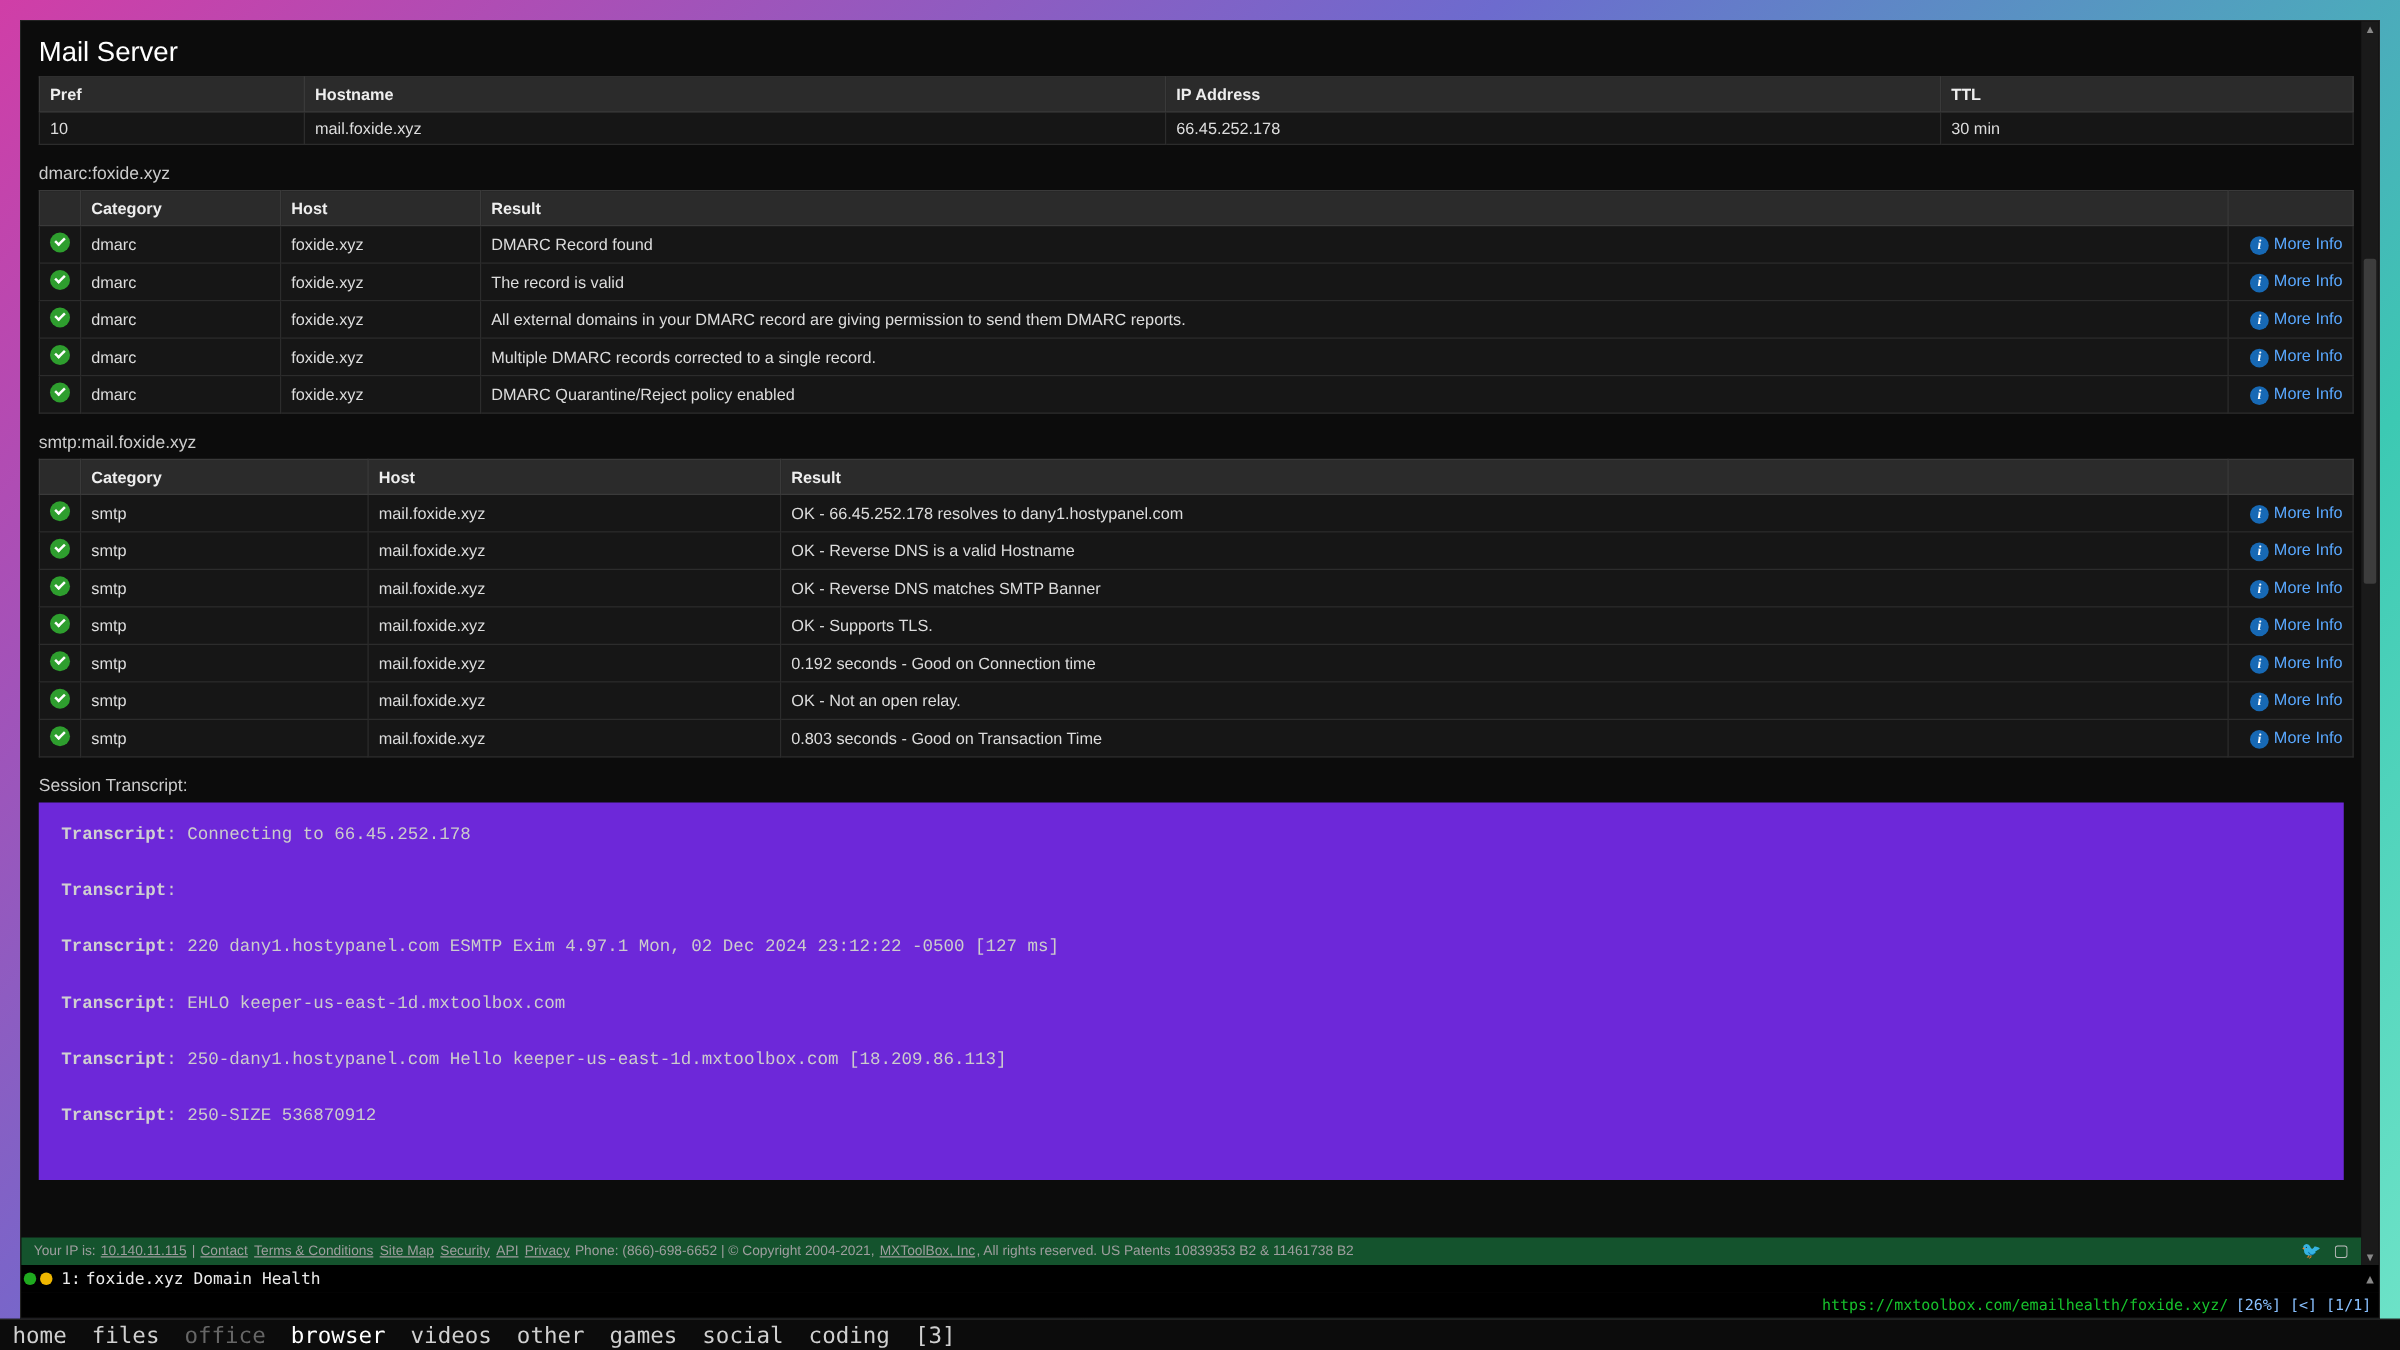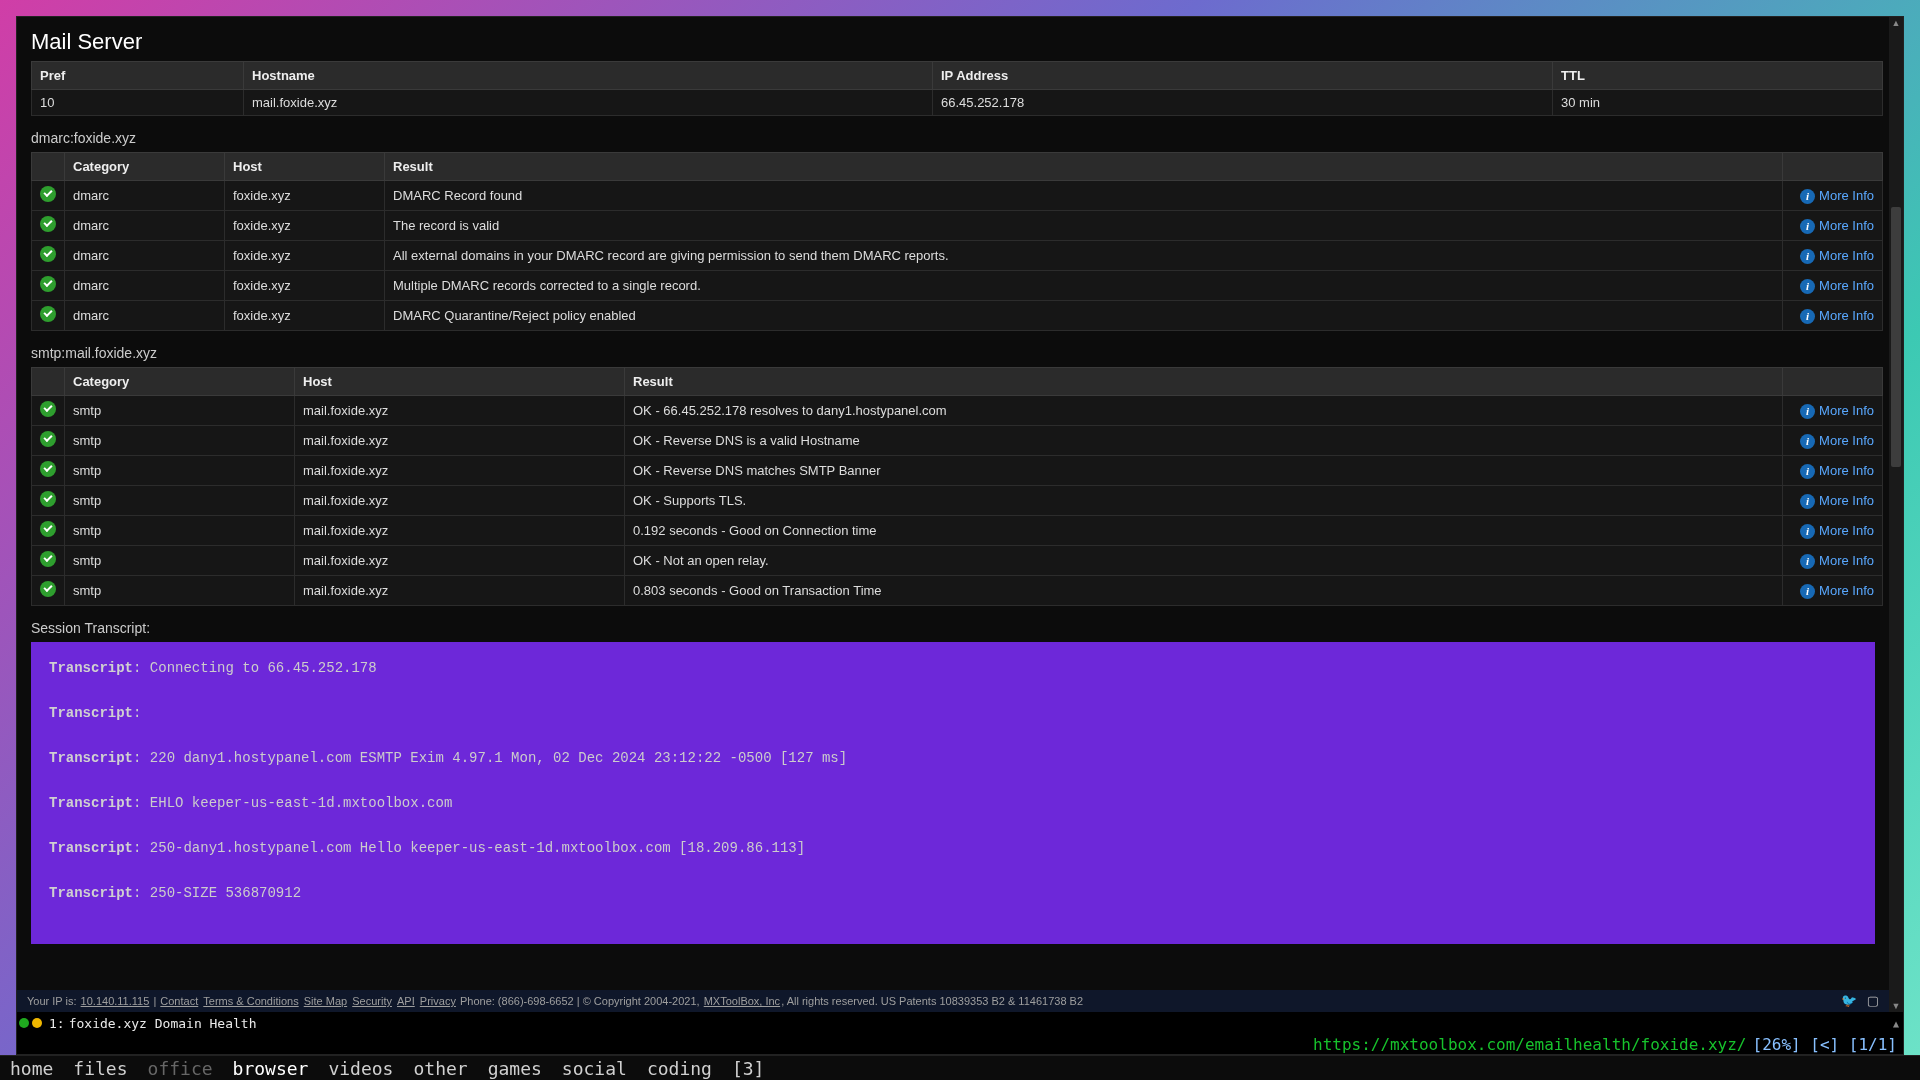--- a/index.html
+++ b/index.html
@@ -68,39 +68,39 @@
 .transcript {
   margin: 6px 4px 0 4px; padding: 16px 18px; background:#6d28d9;
   font-family: "Courier New", monospace; font-size: 14px; color:#ccc;
   line-height: 1.5;
 }
 .transcript .t-line { margin-bottom: 24px; }
 .transcript .t-label { color:#d0d0d0; font-weight: bold; }
 
 .page-footer {
   position:absolute; left:0; right:14px; bottom:0; height:22px;
-  background:#0f172a; color:#9e9e9e; font-size:11px; line-height:22px;
+  background:#14532d; color:#9e9e9e; font-size:11px; line-height:22px;
   padding: 0 10px; display:flex; justify-content:space-between; align-items:center;
 }
 .page-footer a { color:#9e9e9e; text-decoration: underline; cursor:pointer; margin:0 1px; }
 .footer-icons span { margin-left:6px; color:#bbb; font-size:13px; }
 
 
 .tab-strip {
   height: 22px; background:#000; color:#ccc; font-family: monospace; font-size:13px;
   display:flex; align-items:center; padding:0 2px;
 }
 .tab-strip .dot { width:10px;height:10px;border-radius:50%; margin-right:3px; }
 .dot.g{background:#1faa1f;} .dot.y{background:#efb700;}
 .tab-strip .tabtext { margin-left:4px; color:#eaeaea; }
 .tab-arrow { margin-left:auto; color:#888; font-size:10px; padding-right:2px;}
 
 
 .url-row {
-  height: 20px; background:#000; color:#ccc; font-family: monospace; font-size:16px;
+  height: 20px; background:#000; color:#ccc; font-family: monospace; font-size:12px;
   display:flex; align-items:center; justify-content:flex-end; padding:0 6px;
 }
 .url-row .url { color:#17c22c; }
 .url-row .metrics { color:#88c0ff; margin-left:6px; }
 
 
 .taskbar {
   position:absolute; left:0; right:0; bottom:0; height:25px;
   background:#0c0c0c; color:#dcdcdc; font-family: monospace; font-size:18px;
   display:flex; align-items:center; padding:0 10px;

